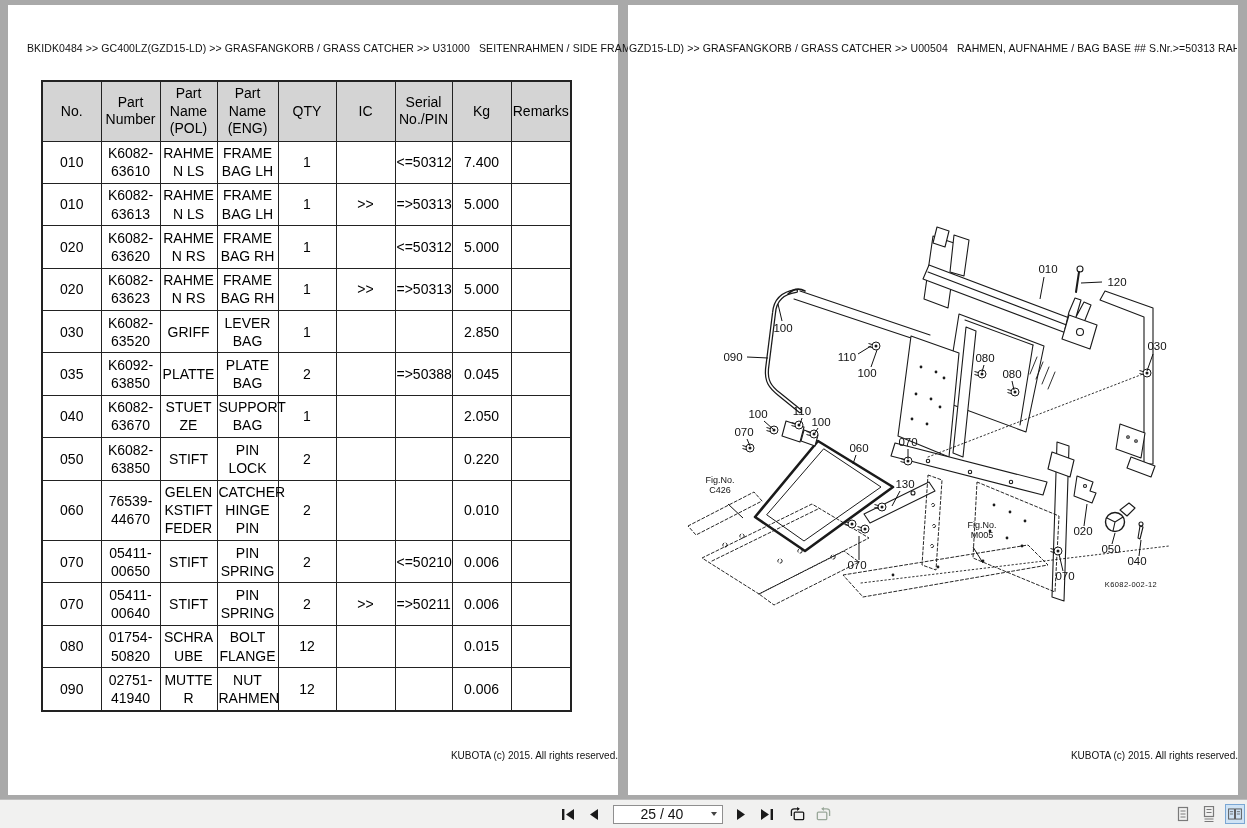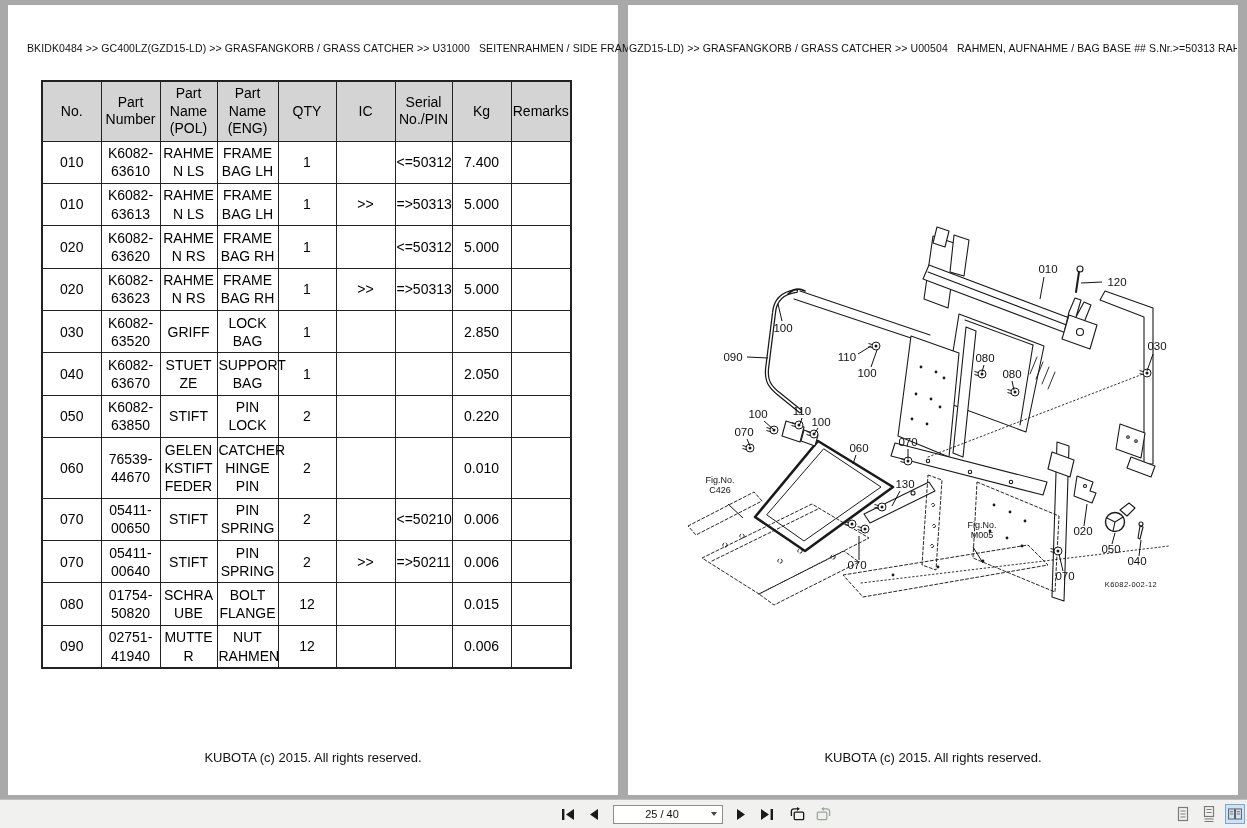--- a/index.html
+++ b/index.html
@@ -13,22 +13,22 @@
     position:absolute;top:5px;width:610px;height:790px;background:#ffffff;
   }
   .page-left{left:8px;}
   .page-right{left:628px;}
   .crumb{
     position:absolute;top:37px;left:19px;
     font-size:10.5px;color:#111;white-space:pre;letter-spacing:.1px;
   }
   .crumb-r{left:1px;width:608px;overflow:hidden;}
   .page-footer{
-    position:absolute;top:745px;left:0;width:100%;text-align:center;
-    font-size:13px;color:#111;
+    position:absolute;top:745px;left:0;width:100%;text-align:right;
+    font-size:10px;color:#111;
   }
   
   table.parts{
     position:absolute;left:33px;top:75px;width:529px;
     border-collapse:collapse;table-layout:fixed;
     font-size:14px;color:#000;border:2px solid #222;
   }
   table.parts th{
     background:#d4d4d4;border:1px solid #222;font-weight:normal;
     padding:3px 1px;height:24px;line-height:1.25;
@@ -56,21 +56,21 @@
     display:flex;align-items:center;gap:5px;
   }
   .tb-btn{
     background:transparent;border:none;padding:2px;margin:0;width:20px;height:22px;
     display:flex;align-items:center;justify-content:center;color:#1a1a1a;cursor:pointer;
   }
   .tb-btn.dim{color:#9aa89a;}
   .page-combo{
     width:108px;height:17px;background:#fff;border:1px solid #8f8f8f;
     display:flex;align-items:center;position:relative;margin:0 4px;
-    font-size:11px;color:#111;cursor:pointer;
+    font-size:14px;color:#111;cursor:pointer;
   }
   .page-combo .val{flex:1;text-align:center;}
   .page-combo .caret{
     width:0;height:0;border-left:3.5px solid transparent;border-right:3.5px solid transparent;
     border-top:4px solid #444;margin-right:5px;
   }
   .view-group{
     position:absolute;right:2px;top:0;height:28px;display:flex;align-items:center;gap:6px;
   }
   .view-btn{
@@ -154,25 +154,36 @@
             <td class="c4">1</td>
             <td class="c5">&gt;&gt;</td>
             <td class="c6">=&gt;50313</td>
             <td class="c7">5.000</td>
             <td class="c8"></td>
           </tr>
           <tr>
             <td class="c0">030</td>
             <td class="c1">K6082-63520</td>
             <td class="c2">GRIFF</td>
-            <td class="c3">LOCK BAG</td>
+            <td class="c3">LEVER BAG</td>
             <td class="c4">1</td>
             <td class="c5"></td>
             <td class="c6"></td>
             <td class="c7">2.850</td>
+            <td class="c8"></td>
+          </tr>
+          <tr>
+            <td class="c0">035</td>
+            <td class="c1">K6092-63850</td>
+            <td class="c2">PLATTE</td>
+            <td class="c3">PLATE BAG</td>
+            <td class="c4">2</td>
+            <td class="c5"></td>
+            <td class="c6">=&gt;50388</td>
+            <td class="c7">0.045</td>
             <td class="c8"></td>
           </tr>
           <tr>
             <td class="c0">040</td>
             <td class="c1">K6082-63670</td>
             <td class="c2">STUETZE</td>
             <td class="c3">SUPPORT BAG</td>
             <td class="c4">1</td>
             <td class="c5"></td>
             <td class="c6"></td>

